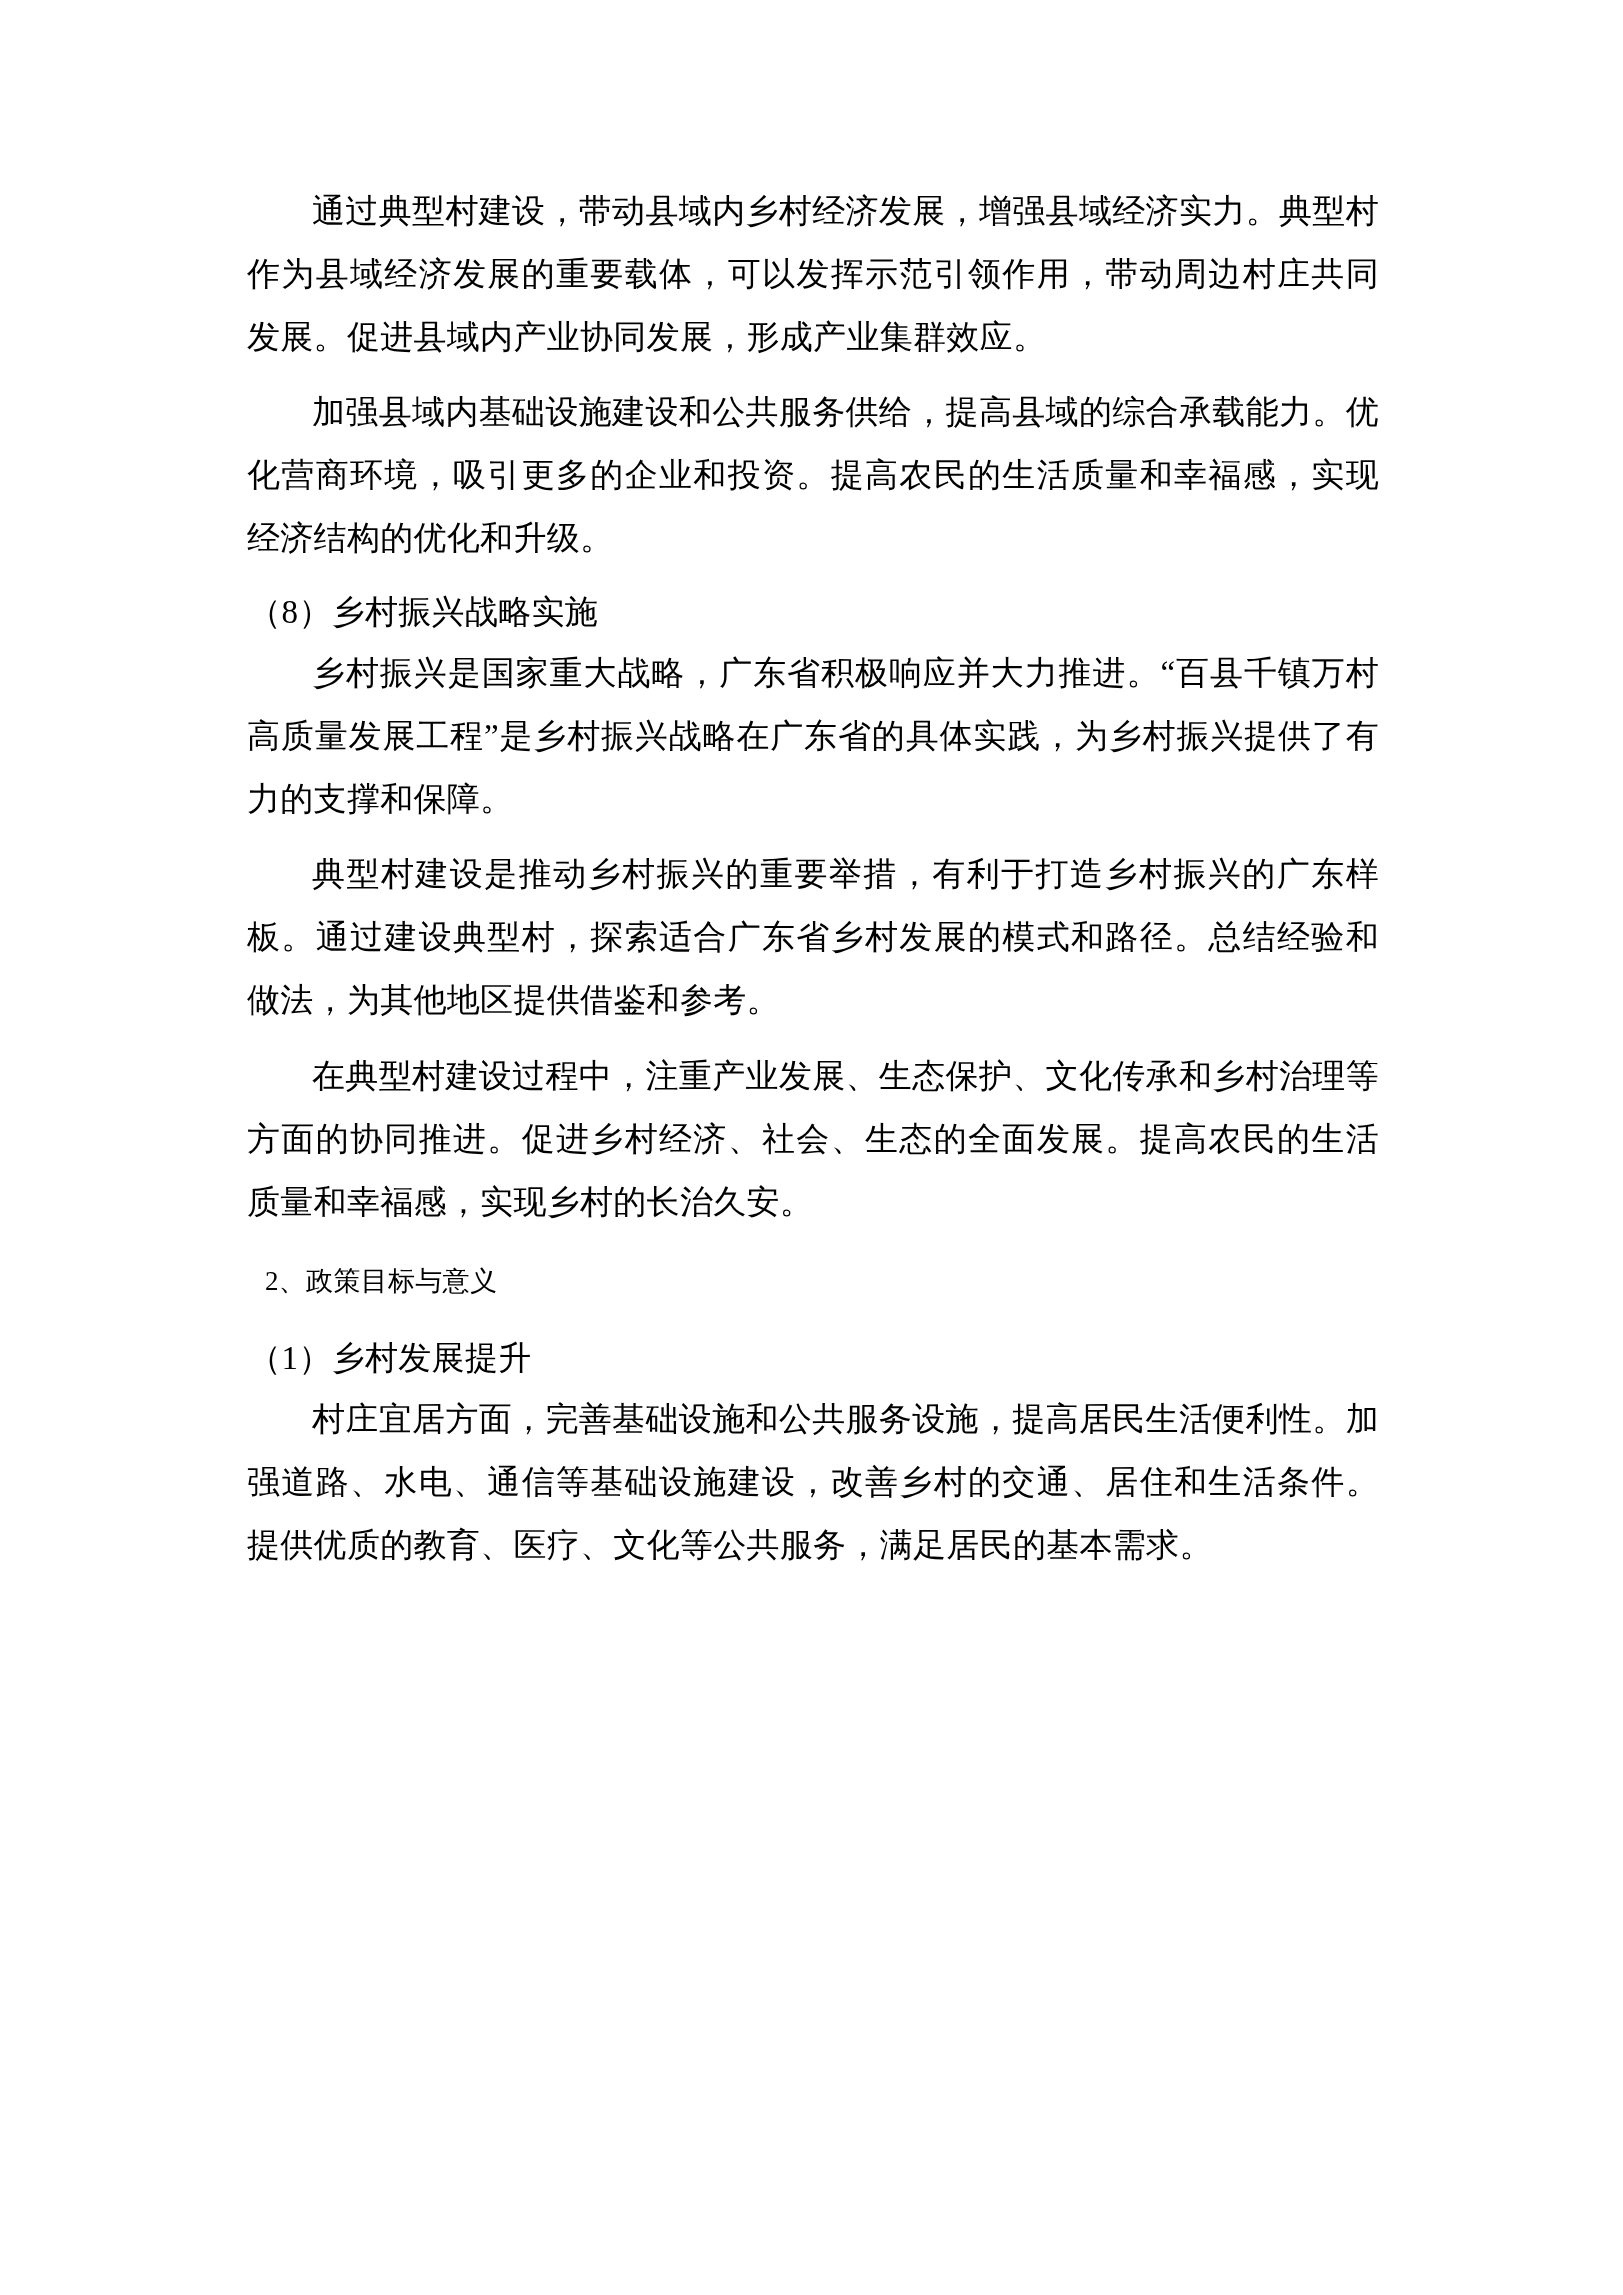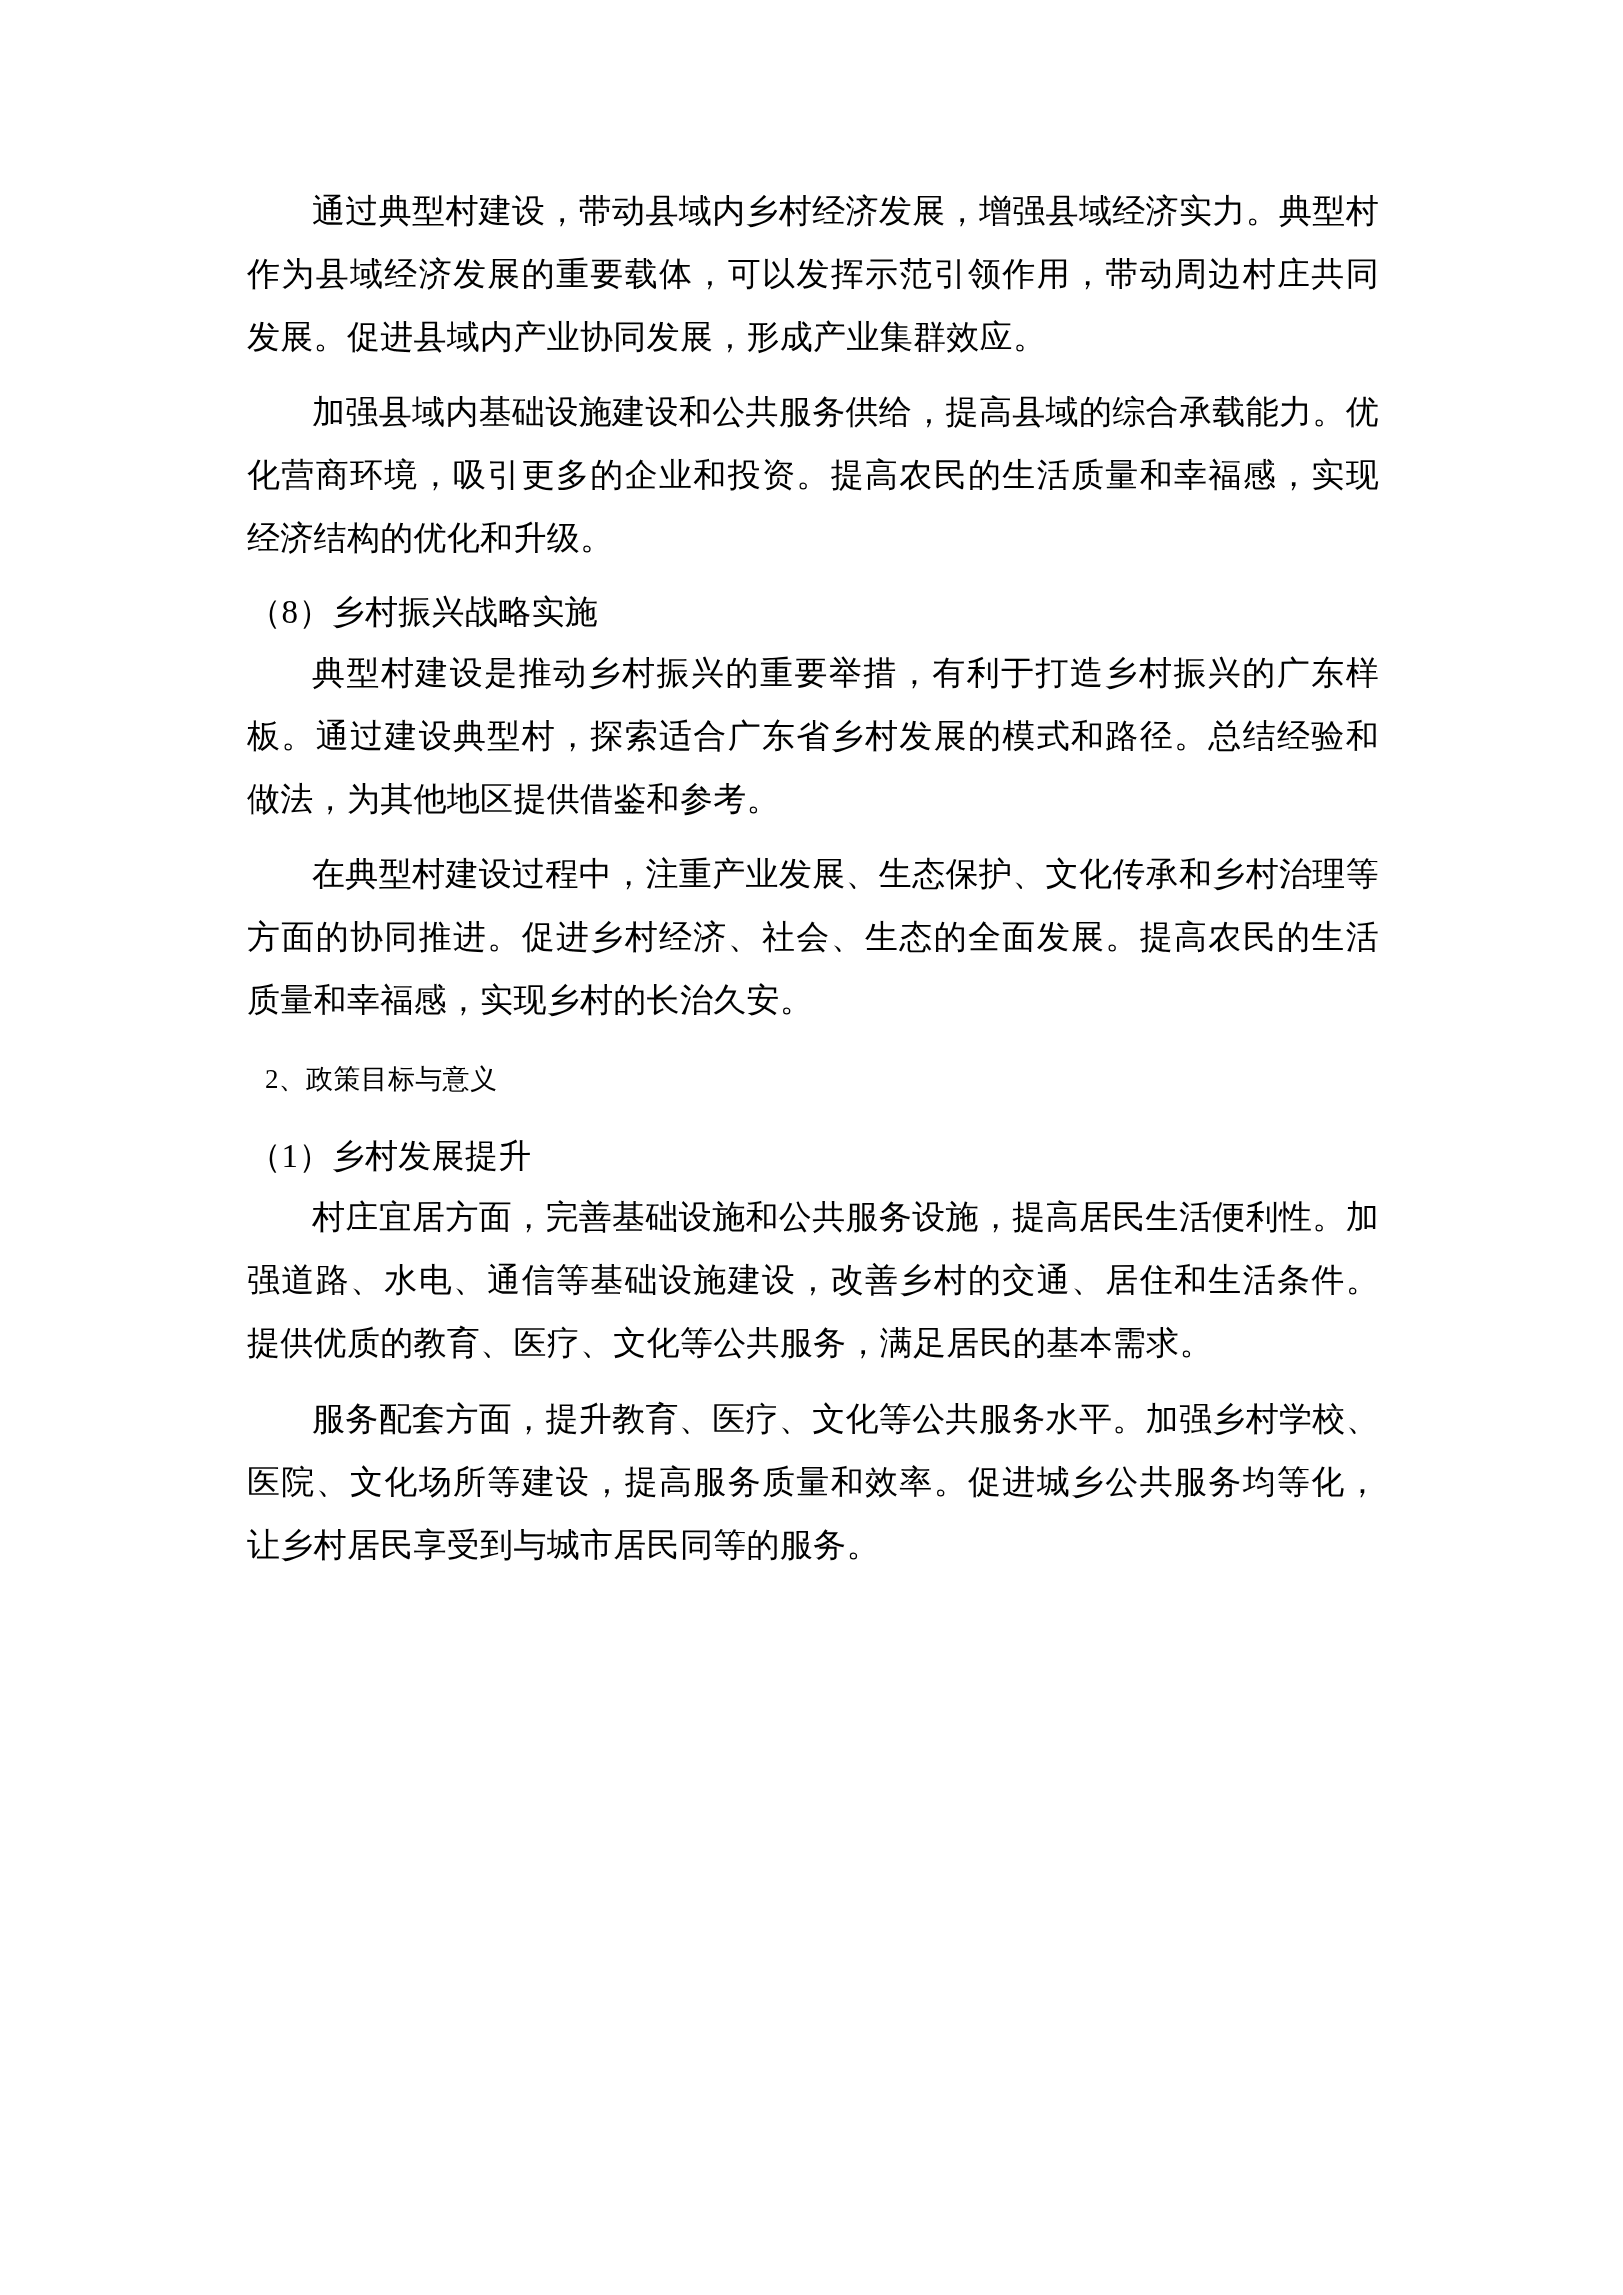--- a/index.html
+++ b/index.html
@@ -45,20 +45,20 @@
       letter-spacing: 0.3px;
     }
   </style>
 </head>
 <body>
 
 <div class="page">
   <p class="para">通过典型村建设，带动县域内乡村经济发展，增强县域经济实力。典型村作为县域经济发展的重要载体，可以发挥示范引领作用，带动周边村庄共同发展。促进县域内产业协同发展，形成产业集群效应。</p>
   <p class="para">加强县域内基础设施建设和公共服务供给，提高县域的综合承载能力。优化营商环境，吸引更多的企业和投资。提高农民的生活质量和幸福感，实现经济结构的优化和升级。</p>
   <p class="h-sub">（8）乡村振兴战略实施</p>
+  <p class="para">乡村振兴是国家重大战略，广东省积极响应并大力推进。“百县千镇万村高质量发展工程”是乡村振兴战略在广东省的具体实践，为乡村振兴提供了有力的支撑和保障。</p>
   <p class="para">典型村建设是推动乡村振兴的重要举措，有利于打造乡村振兴的广东样板。通过建设典型村，探索适合广东省乡村发展的模式和路径。总结经验和做法，为其他地区提供借鉴和参考。</p>
   <p class="para">在典型村建设过程中，注重产业发展、生态保护、文化传承和乡村治理等方面的协同推进。促进乡村经济、社会、生态的全面发展。提高农民的生活质量和幸福感，实现乡村的长治久安。</p>
   <p class="h-section">2、政策目标与意义</p>
   <p class="h-sub">（1）乡村发展提升</p>
   <p class="para">村庄宜居方面，完善基础设施和公共服务设施，提高居民生活便利性。加强道路、水电、通信等基础设施建设，改善乡村的交通、居住和生活条件。提供优质的教育、医疗、文化等公共服务，满足居民的基本需求。</p>
-  <p class="para">服务配套方面，提升教育、医疗、文化等公共服务水平。加强乡村学校、医院、文化场所等建设，提高服务质量和效率。促进城乡公共服务均等化，让乡村居民享受到与城市居民同等的服务。</p>
 </div>
 
 
 </body></html>

